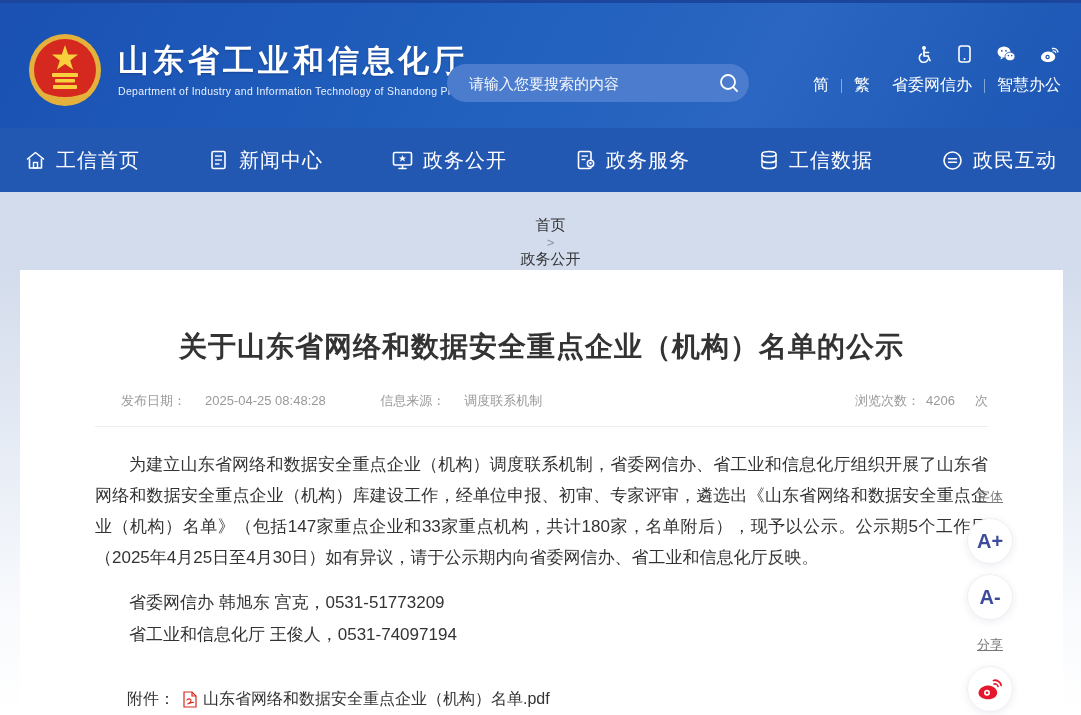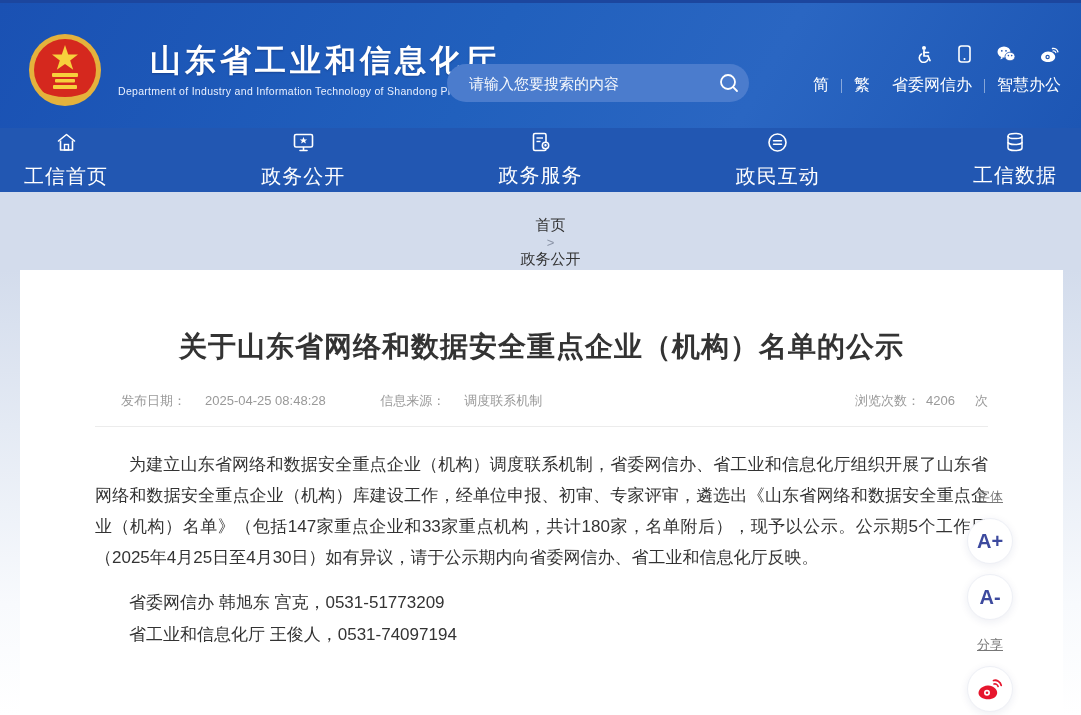--- a/index.html
+++ b/index.html
@@ -7,21 +7,21 @@
     font-family:"Liberation Sans","DejaVu Sans",sans-serif; background:#dde4f0; }
 
   
   .header { position:relative; height:128px;
     background:linear-gradient(120deg,#1a51b3 0%,#2160bd 45%,#2a66c2 70%,#1d56b4 100%);
     border-top:3px solid #1c469e; }
   .brand { position:absolute; left:28px; top:30px; display:flex; align-items:center; }
   .emblem { width:74px; height:74px; flex:0 0 auto; }
   .brand-text { margin-left:16px; }
   .site-title { color:#fff; font-size:31px; font-weight:bold; letter-spacing:4px;
-    text-shadow:0 1px 2px rgba(0,0,40,.25); line-height:36px;margin-left:32px; }
+    text-shadow:0 1px 2px rgba(0,0,40,.25); line-height:36px; }
   .site-subtitle { color:#e9f0ff; font-size:10.5px; letter-spacing:.3px; margin-top:6px; }
 
   .search-pill { position:absolute; left:447px; top:61px; width:302px; height:38px;
     background:#4b7ccd; border-radius:19px; display:flex; align-items:center; }
   .search-input { flex:1; height:100%; background:transparent; border:none; outline:none;
     color:#fff; font-size:15px; padding:0 14px 0 22px;
     font-family:"Liberation Sans","DejaVu Sans",sans-serif; }
   .search-input::placeholder { color:rgba(255,255,255,.95); }
   .search-btn { width:40px; height:38px; background:transparent; border:none; cursor:pointer;
     display:flex; align-items:center; justify-content:center; }
@@ -32,21 +32,21 @@
     color:#fff; font-size:16px; }
   .quick-links .lnk { color:#fff; text-decoration:none; cursor:pointer; }
   .quick-links .sep { width:1px; height:14px; background:rgba(255,255,255,.45);
     margin:0 12px; display:inline-block; }
   .quick-links .gap { width:22px; display:inline-block; }
 
   
   .nav { height:64px; background:#2257b2; display:flex; align-items:center;
     justify-content:space-between; padding:0 24px; }
   .nav-item { display:flex; align-items:center; gap:9px; color:#fff; font-size:20px;
-    cursor:pointer; letter-spacing:1px;flex-direction:column; }
+    cursor:pointer; letter-spacing:1px; }
   .nav-item svg { display:block; }
 
   
   .crumb-band { height:78px; background:#d3dcec; }
   .crumbs { display:flex; align-items:center; padding:24px 0 0 20px; font-size:15px; color:#333;flex-direction:column; }
   .crumb { cursor:pointer; }
   .crumb-sep { color:#8a93a6; margin:0 20px; font-size:13px; }
 
   
   .content-wrap { position:relative; height:445px;
@@ -160,53 +160,62 @@
 <div class="nav">
   <div class="nav-item">
     <svg width="23" height="23" viewBox="0 0 23 23">
       <path d="M3.5 10 L11.5 3.5 L19.5 10" fill="none" stroke="#fff" stroke-width="1.6" stroke-linecap="round" stroke-linejoin="round"></path>
       <path d="M5.5 9.5 L5.5 19 L17.5 19 L17.5 9.5" fill="none" stroke="#fff" stroke-width="1.6" stroke-linejoin="round"></path>
       <rect x="9.5" y="13.5" width="4" height="5.5" fill="none" stroke="#fff" stroke-width="1.4"></rect>
     </svg>
     <span>工信首页</span>
   </div>
   <div class="nav-item">
+    <svg width="22" height="22" viewBox="0 0 22 22">
+      <rect x="4" y="2.5" width="13" height="17" rx="1.5" fill="none" stroke="#fff" stroke-width="1.6"></rect>
+      <line x1="7" y1="7" x2="14" y2="7" stroke="#fff" stroke-width="1.4"></line>
+      <line x1="7" y1="11" x2="14" y2="11" stroke="#fff" stroke-width="1.4"></line>
+      <line x1="7" y1="15" x2="11.5" y2="15" stroke="#fff" stroke-width="1.4"></line>
+    </svg>
+    <span>新闻中心</span>
+  </div>
+  <div class="nav-item">
     <svg width="23" height="23" viewBox="0 0 23 23">
       <rect x="2.5" y="3.5" width="18" height="12.5" rx="1.5" fill="none" stroke="#fff" stroke-width="1.6"></rect>
       <polygon points="11.5,6 12.6,8.4 15.2,8.4 13.1,10 13.9,12.6 11.5,11 9.1,12.6 9.9,10 7.8,8.4 10.4,8.4" fill="#fff"></polygon>
       <line x1="8" y1="19.5" x2="15" y2="19.5" stroke="#fff" stroke-width="1.6" stroke-linecap="round"></line>
       <line x1="11.5" y1="16" x2="11.5" y2="19.5" stroke="#fff" stroke-width="1.6"></line>
     </svg>
     <span>政务公开</span>
   </div>
   <div class="nav-item">
     <svg width="22" height="22" viewBox="0 0 22 22">
       <rect x="3.5" y="2.5" width="12.5" height="17" rx="1.5" fill="none" stroke="#fff" stroke-width="1.6"></rect>
       <line x1="6.5" y1="7" x2="13" y2="7" stroke="#fff" stroke-width="1.4"></line>
       <line x1="6.5" y1="10.5" x2="10.5" y2="10.5" stroke="#fff" stroke-width="1.4"></line>
       <circle cx="15.5" cy="14.5" r="3.2" fill="#2257b2" stroke="#fff" stroke-width="1.5"></circle>
       <path d="M15.5 13 a1.2 1.2 0 1 1 0 2.4 a1.2 1.2 0 1 1 0 -2.4" fill="#fff"></path>
     </svg>
     <span>政务服务</span>
   </div>
   <div class="nav-item">
+    <svg width="22" height="22" viewBox="0 0 22 22">
+      <ellipse cx="11" cy="5" rx="7" ry="2.6" fill="none" stroke="#fff" stroke-width="1.5"></ellipse>
+      <path d="M4 5 L4 17 C4 18.4 7.1 19.6 11 19.6 C14.9 19.6 18 18.4 18 17 L18 5" fill="none" stroke="#fff" stroke-width="1.5"></path>
+      <path d="M4 11 C4 12.4 7.1 13.6 11 13.6 C14.9 13.6 18 12.4 18 11" fill="none" stroke="#fff" stroke-width="1.5"></path>
+    </svg>
+    <span>工信数据</span>
+  </div>
+  <div class="nav-item">
     <svg width="23" height="23" viewBox="0 0 23 23">
       <circle cx="11.5" cy="11.5" r="8.5" fill="none" stroke="#fff" stroke-width="1.6"></circle>
       <line x1="7.5" y1="9.8" x2="15.5" y2="9.8" stroke="#fff" stroke-width="1.5" stroke-linecap="round"></line>
       <line x1="7.5" y1="13.2" x2="15.5" y2="13.2" stroke="#fff" stroke-width="1.5" stroke-linecap="round"></line>
     </svg>
     <span>政民互动</span>
-  </div>
-  <div class="nav-item">
-    <svg width="22" height="22" viewBox="0 0 22 22">
-      <ellipse cx="11" cy="5" rx="7" ry="2.6" fill="none" stroke="#fff" stroke-width="1.5"></ellipse>
-      <path d="M4 5 L4 17 C4 18.4 7.1 19.6 11 19.6 C14.9 19.6 18 18.4 18 17 L18 5" fill="none" stroke="#fff" stroke-width="1.5"></path>
-      <path d="M4 11 C4 12.4 7.1 13.6 11 13.6 C14.9 13.6 18 12.4 18 11" fill="none" stroke="#fff" stroke-width="1.5"></path>
-    </svg>
-    <span>工信数据</span>
   </div>
 </div>
 
 <div class="crumb-band">
   <div class="crumbs">
     <span class="crumb">首页</span>
     <span class="crumb-sep">&gt;</span>
     <span class="crumb">政务公开</span>
     <span class="crumb-sep">&gt;</span>
     <span class="crumb">通知公告</span>
@@ -233,20 +242,29 @@
       </div>
     </div>
 
     <p class="article-body">为建立山东省网络和数据安全重点企业（机构）调度联系机制，省委网信办、省工业和信息化厅组织开展了山东省网络和数据安全重点企业（机构）库建设工作，经单位申报、初审、专家评审，遴选出《山东省网络和数据安全重点企业（机构）名单》（包括147家重点企业和33家重点机构，共计180家，名单附后），现予以公示。公示期5个工作日（2025年4月25日至4月30日）如有异议，请于公示期内向省委网信办、省工业和信息化厅反映。</p>
 
     <div class="contacts">
       <div class="contact-line">省委网信办 韩旭东 宫克，0531-51773209</div>
       <div class="contact-line">省工业和信息化厅 王俊人，0531-74097194</div>
     </div>
 
+    <div class="attachment-row">
+      <span>附件：</span>
+      <svg class="pdf" width="14" height="17" viewBox="0 0 14 17">
+        <path d="M1 1 L9 1 L13 5 L13 16 L1 16 Z" fill="#fff" stroke="#d8281e" stroke-width="1.2"></path>
+        <path d="M9 1 L9 5 L13 5" fill="none" stroke="#d8281e" stroke-width="1.2"></path>
+        <path d="M4 9 C5 7.5 7.5 7.5 8 9 C8.5 10.5 6 12.5 4.5 13 C6.5 12 9 11 10.5 11.5" fill="none" stroke="#d8281e" stroke-width="1.1" stroke-linecap="round"></path>
+      </svg>
+      <span class="attachment-link">山东省网络和数据安全重点企业（机构）名单.pdf</span>
+    </div>
   </div>
 
   <div class="float-tools">
     <div class="tool-label">字体</div>
     <button class="tool-btn">A+</button>
     <button class="tool-btn">A-</button>
     <div class="tool-label share-label">分享</div>
     <div class="tool-circle">
       <svg width="26" height="24" viewBox="0 0 26 24">
         <path d="M10.5 8.5 C5 9 1.5 12.4 1.5 16 C1.5 19.6 5.8 22.3 11 22.3 C16.2 22.3 20.2 19.3 20.2 15.7 C20.2 12.3 16 8 10.5 8.5 Z" fill="#e6162d"></path>

